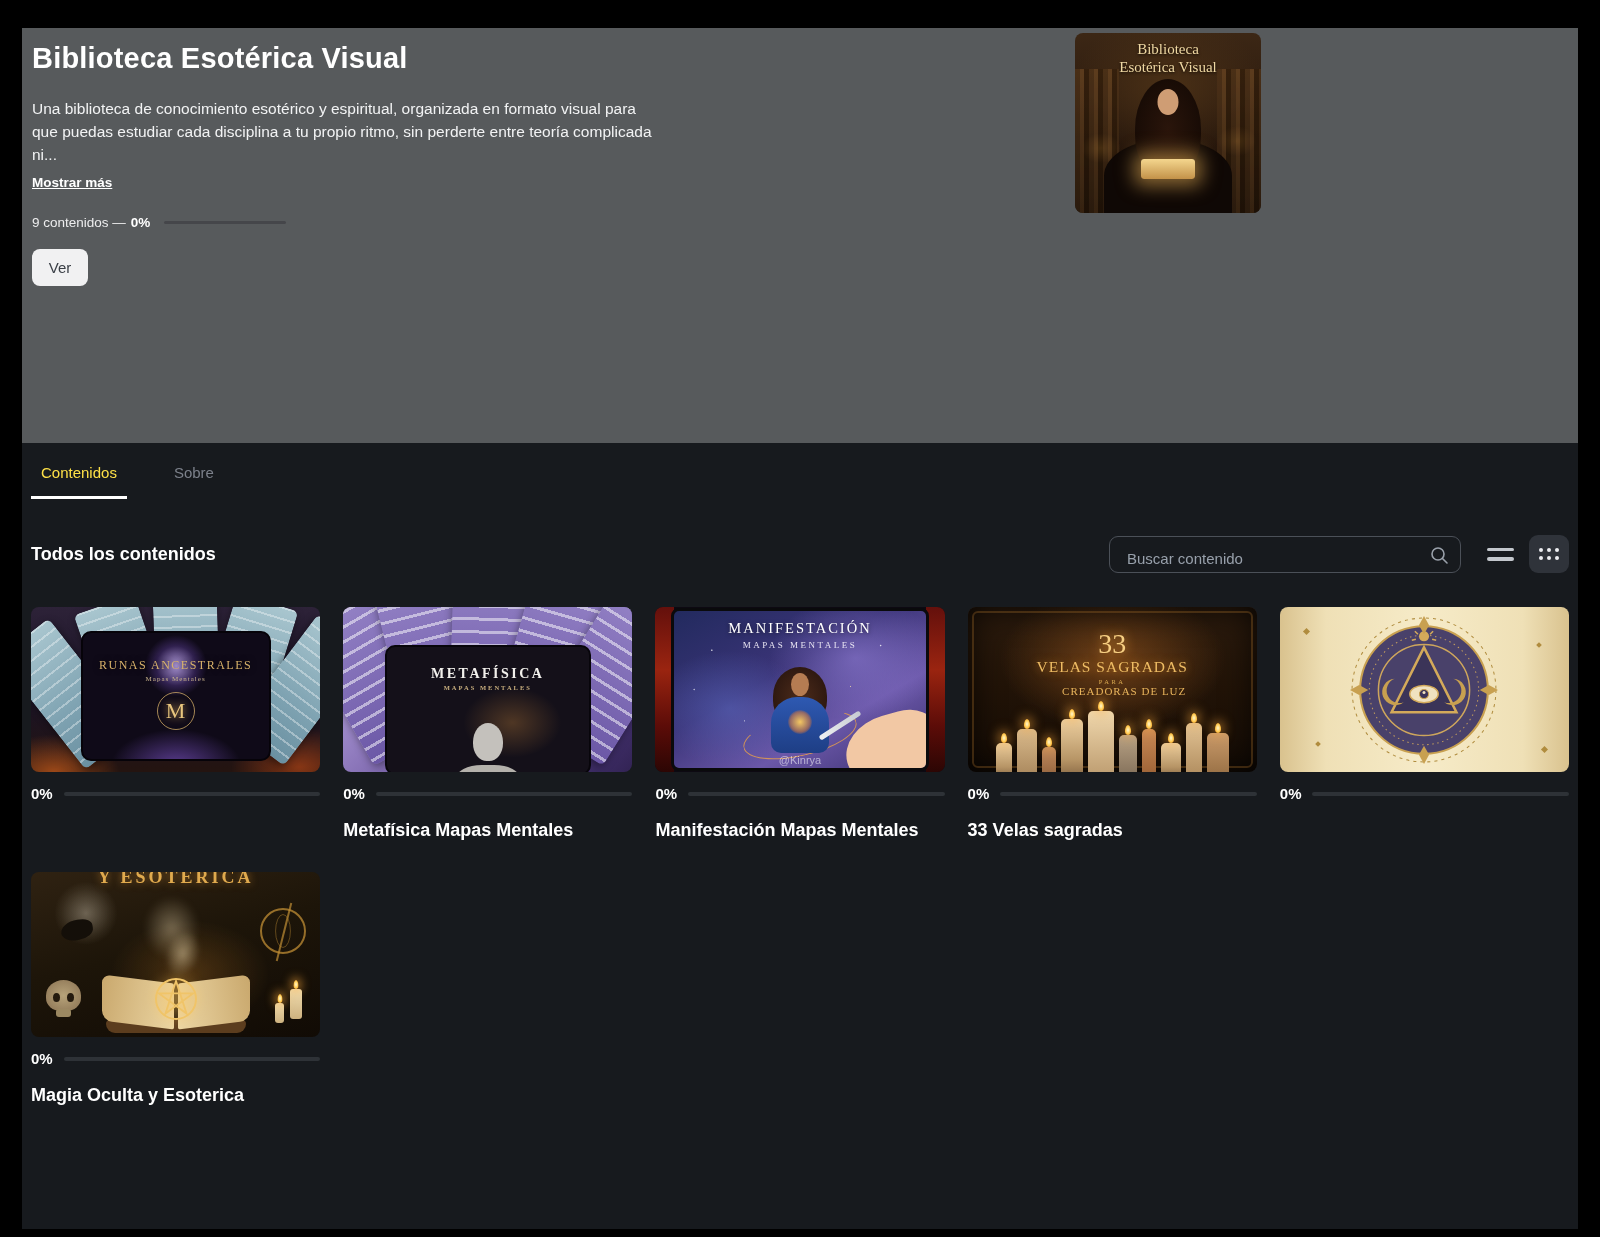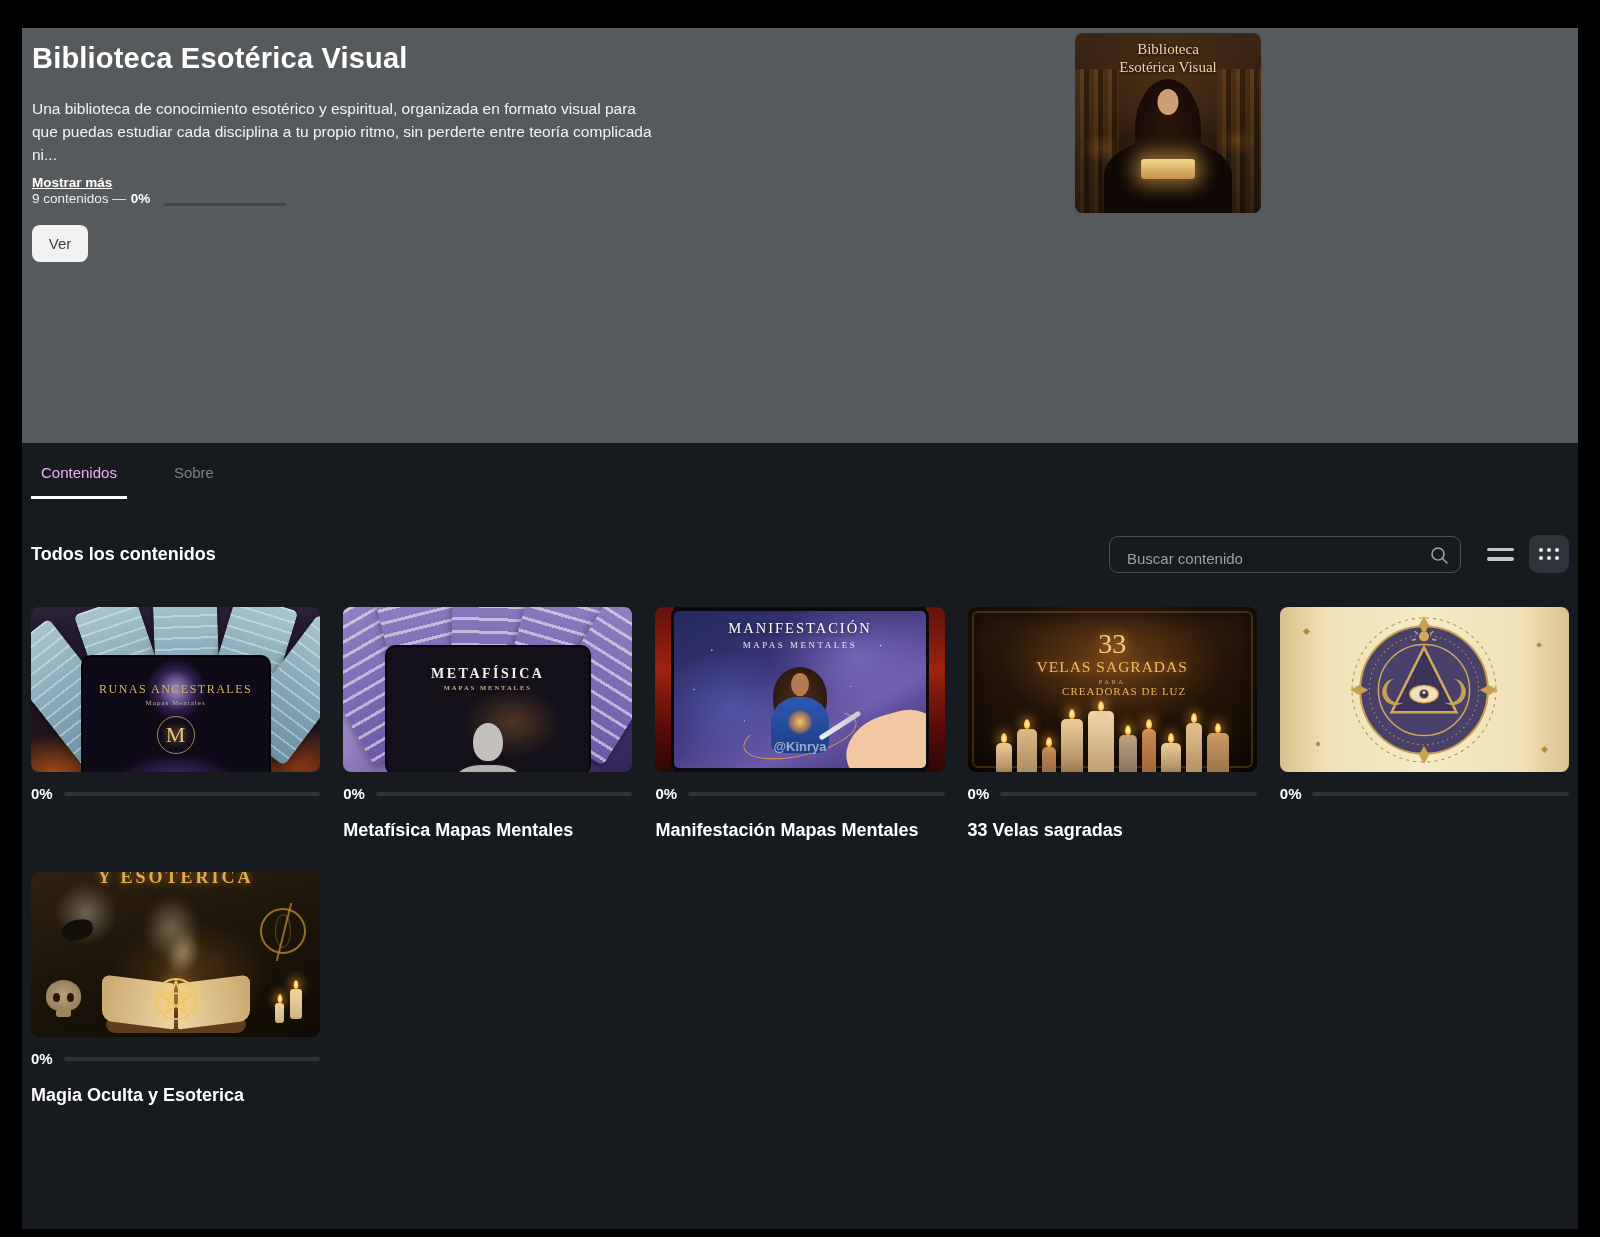--- a/index.html
+++ b/index.html
@@ -6,21 +6,21 @@
   html,body { width:1600px; height:1237px; background:#000; overflow:hidden;
     font-family:"Liberation Sans", sans-serif; }
   .page { position:absolute; left:22px; top:28px; width:1556px; height:1201px; }
 
   
   .hero { position:relative; width:100%; height:415px; background:#575a5c; padding:14px 12px 0 10px; }
   .hero-title { font-size:29px; font-weight:bold; color:#fff; letter-spacing:.2px; }
   .hero-desc { margin-top:22px; max-width:628px; font-size:15.5px; line-height:23px; color:#f2f3f4; }
   .show-more { display:inline-block; margin-top:9px; font-size:13.5px; font-weight:bold; color:#fff;
     text-decoration:underline; cursor:pointer; }
-  .hero-meta { display:flex; align-items:flex-end; font-size:13.5px; color:#ededee; }
+  .hero-meta { margin-top:24px; display:flex; align-items:center; font-size:13.5px; color:#ededee; }
   .hero-meta .pct { font-weight:bold; margin-left:5px; color:#fff; }
   .hero-track { width:122px; height:3px; background:#45464a; border-radius:2px; margin-left:14px; }
   .ver-btn { margin-top:19px; width:56px; height:37px; background:#f1f1f2; color:#3a3f46;
     border:none; border-radius:8px; font-size:15px; font-family:inherit; cursor:pointer; }
 
   
   .cover { position:absolute; left:1053px; top:5px; width:186px; height:180px; border-radius:8px;
     overflow:hidden;
     background:
       radial-gradient(70px 46px at 50% 86%, rgba(255,190,90,.55), transparent 72%),
@@ -45,21 +45,21 @@
   .cover-book { position:absolute; z-index:3; left:50%; bottom:34px; transform:translateX(-50%);
     width:54px; height:20px; border-radius:3px;
     background:linear-gradient(180deg,#f4d68e,#c39249);
     box-shadow:0 0 18px 7px rgba(255,195,95,.5); }
 
   
   .content { position:relative; width:100%; min-height:786px; background:#171a1e; padding:0 9px; }
 
   .tabs { display:flex; padding-top:21px; }
   .tab { font-size:15px; padding:0 10px 15px; cursor:pointer; }
-  .tab.active { color:#f0abfc; border-bottom:3px solid #fff; }
+  .tab.active { color:#fde047; border-bottom:3px solid #fff; }
   .tab.inactive { color:#7c818b; margin-left:37px; }
 
   .section-row { margin-top:36px; display:flex; align-items:center; justify-content:space-between; }
   .section-title { font-size:18px; font-weight:bold; color:#fff; }
   .controls { display:flex; align-items:center; }
   .search-wrap { position:relative; width:352px; height:37px; border:1px solid #4b5058;
     border-radius:9px; }
   .search-input { width:100%; height:100%; background:transparent; border:none; outline:none;
     padding:8px 42px 0 17px; color:#d3d7dd; font-size:15px; font-family:inherit; }
   .search-input::placeholder { color:#98a0ab; }
@@ -91,21 +91,21 @@
   .fcard { position:absolute; width:64px; height:142px; border-radius:6px;
     background:
       repeating-linear-gradient(180deg, rgba(255,255,255,.35) 0 2px, transparent 2px 11px),
       linear-gradient(180deg,#a9c6cf,#7fa3b2 60%,#6a90a1);
     box-shadow:0 3px 8px rgba(0,0,0,.45); }
   .fc1 { left:4px;  top:16px;  transform:rotate(-38deg); }
   .fc2 { left:64px; top:-6px;  transform:rotate(-19deg); }
   .fc3 { left:124px;top:-14px; transform:rotate(-2deg); }
   .fc4 { left:184px;top:-8px;  transform:rotate(17deg); }
   .fc5 { left:238px;top:12px;  transform:rotate(37deg); }
-  .laptop { position:absolute; left:50%; top:48px; transform:translateX(-50%);
+  .laptop { position:absolute; left:50%; top:24px; transform:translateX(-50%);
     width:190px; height:130px; background:#0f0a18; border-radius:10px; border:2px solid #060309;
     text-align:center; overflow:hidden; }
   .laptop::before { content:""; position:absolute; inset:0;
     background:
       radial-gradient(44px 44px at 50% 26%, rgba(205,180,255,.85), rgba(125,85,205,.3) 45%, transparent 70%),
       radial-gradient(90px 50px at 50% 105%, rgba(150,100,240,.55), transparent 72%); }
   .lap-t1 { position:relative; margin-top:25px; font-size:12px; letter-spacing:1.5px;
     color:#d8b26a; text-shadow:0 0 6px rgba(0,0,0,.7); }
   .lap-t2 { position:relative; margin-top:2px; font-size:7px; letter-spacing:1px; color:#cbb58e; }
   .rune { position:relative; margin:9px auto 0; width:38px; height:38px;
@@ -165,21 +165,21 @@
     width:58px; height:56px; background:linear-gradient(180deg,#2e59b2,#1e3e85); border-radius:26px 26px 10px 10px; }
   .m-glow { position:absolute; left:50%; top:99px; transform:translateX(-50%); width:24px; height:24px;
     background:radial-gradient(rgba(255,205,95,.95), rgba(255,130,40,.5) 58%, transparent 75%); border-radius:50%; }
   .m-orbit { position:absolute; left:50%; top:103px; transform:translateX(-50%) rotate(-13deg);
     width:116px; height:42px; border:1.5px solid rgba(236,162,72,.8); border-radius:50%;
     border-top-color:transparent; }
   .m-hand { position:absolute; right:-16px; bottom:-20px; width:96px; height:74px;
     background:#f2c8a4; border-radius:55% 40% 12% 60%; transform:rotate(-16deg); }
   .m-pen { position:absolute; right:62px; bottom:40px; width:48px; height:5px;
     background:linear-gradient(90deg,#eff0f2,#c6cad1); border-radius:3px; transform:rotate(-33deg); }
-  .m-mark { position:absolute; bottom:14px; width:100%; font-size:13px; color:rgba(255,255,255,.55);font-weight:bold; }
+  .m-mark { position:absolute; bottom:2px; width:100%; font-size:11px; color:rgba(255,255,255,.55); }
 
   
   .t-velas { text-align:center;
     background:
       radial-gradient(150px 95px at 50% 32%, rgba(125,72,26,.85), transparent 75%),
       linear-gradient(180deg,#2c1b0d 0%,#211307 50%,#150c05 100%);
     box-shadow:inset 0 0 34px rgba(0,0,0,.9); }
   .t-velas::before { content:""; position:absolute; inset:4px;
     border:2px solid rgba(155,102,40,.35); border-radius:6px; }
   .v-num { margin-top:23px; font-size:28px; line-height:28px; font-weight:normal; color:#f6ce82;

